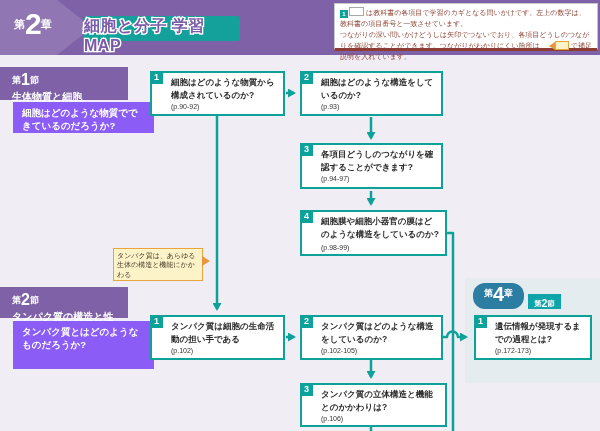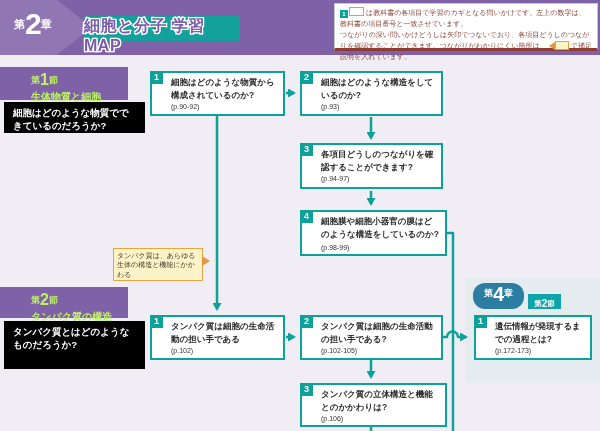--- a/index.html
+++ b/index.html
@@ -26,25 +26,25 @@
     font-size:6px;line-height:8px;text-align:center;font-weight:bold;vertical-align:-1px;margin-right:1px;}
   .mini-rect{display:inline-block;width:13px;height:7px;background:#fff;border:1px solid #a8a8a8;
     vertical-align:-1px;margin-right:2px;}
   .mini-callout{display:inline-block;vertical-align:-1px;margin:0 2px;white-space:nowrap;}
   .mini-callout .tri{display:inline-block;width:0;height:0;border-top:4px solid transparent;
     border-bottom:4px solid transparent;border-right:6px solid #e8953c;vertical-align:-1px;}
   .mini-callout .rect{display:inline-block;width:12px;height:7px;background:#fdf3c9;
     border:1px solid #e8a43f;vertical-align:-1px;}
 
   
-  .slabel{position:absolute;left:0;width:128px;background:#7e61a7;color:#bef264;padding:4px 6px 4px 31px;box-sizing:border-box;}
+  .slabel{position:absolute;left:0;width:128px;background:#7e61a7;color:#ffffff;padding:4px 6px 4px 12px;box-sizing:border-box;}
   .slabel .line1 .sm{font-size:9px;font-weight:bold;vertical-align:2px;}
   .slabel .line1 .num{font-size:16px;font-weight:bold;}
   .slabel .name{font-size:10px;font-weight:bold;margin-top:1px;}
-  .squestion{position:absolute;left:4px;width:141px;background:#000000;color:#fff;
+  .squestion{position:absolute;left:13px;width:141px;background:#8b5cf6;color:#fff;
     font-size:9.5px;font-weight:bold;line-height:1.4;padding:4px 8px 12px 9px;box-sizing:border-box;}
 
   
   .fbox{position:absolute;background:#fff;border:2px solid #0ca29a;box-sizing:border-box;z-index:2;}
   .fnum{position:absolute;left:-2px;top:-2px;width:13px;height:13px;background:#0ca29a;
     color:#fff;font-size:9px;font-weight:bold;line-height:13px;text-align:center;}
   .ftext{padding:3px 5px 2px 19px;font-size:8.5px;font-weight:bold;line-height:1.5;color:#2b2b2b;}
   .fpage{display:block;font-size:7px;font-weight:normal;color:#333;}
   .fpage.inline{display:inline;}
 
@@ -139,21 +139,21 @@
     <div class="name">タンパク質の構造と性質</div>
   </div>
   <div class="squestion" style="top:321px;height:48px;">タンパク質とはどのようなものだろうか?</div>
 
   <div class="fbox" style="left:150px;top:315px;width:135px;height:45px;">
     <span class="fnum">1</span>
     <div class="ftext"><span>タンパク質は細胞の生命活動の担い手である</span><span class="fpage">(p.102)</span></div>
   </div>
   <div class="fbox" style="left:300px;top:315px;width:143px;height:45px;">
     <span class="fnum">2</span>
-    <div class="ftext"><span>タンパク質は細胞の生命活動の担い手である?</span><span class="fpage">(p.102-105)</span></div>
+    <div class="ftext"><span>タンパク質はどのような構造をしているのか?</span><span class="fpage">(p.102-105)</span></div>
   </div>
   <div class="fbox" style="left:300px;top:383px;width:147px;height:44px;">
     <span class="fnum">3</span>
     <div class="ftext"><span>タンパク質の立体構造と機能とのかかわりは?</span><span class="fpage">(p.106)</span></div>
   </div>
 
   <div class="c4-chapter"><span class="sm">第</span><span class="num">4</span><span class="sm">章</span></div>
   <div class="c4-tag"><span class="sm">第</span><span class="num">2</span><span class="sm">節</span></div>
   <div class="fbox" style="left:474px;top:315px;width:118px;height:45px;">
     <span class="fnum">1</span>

